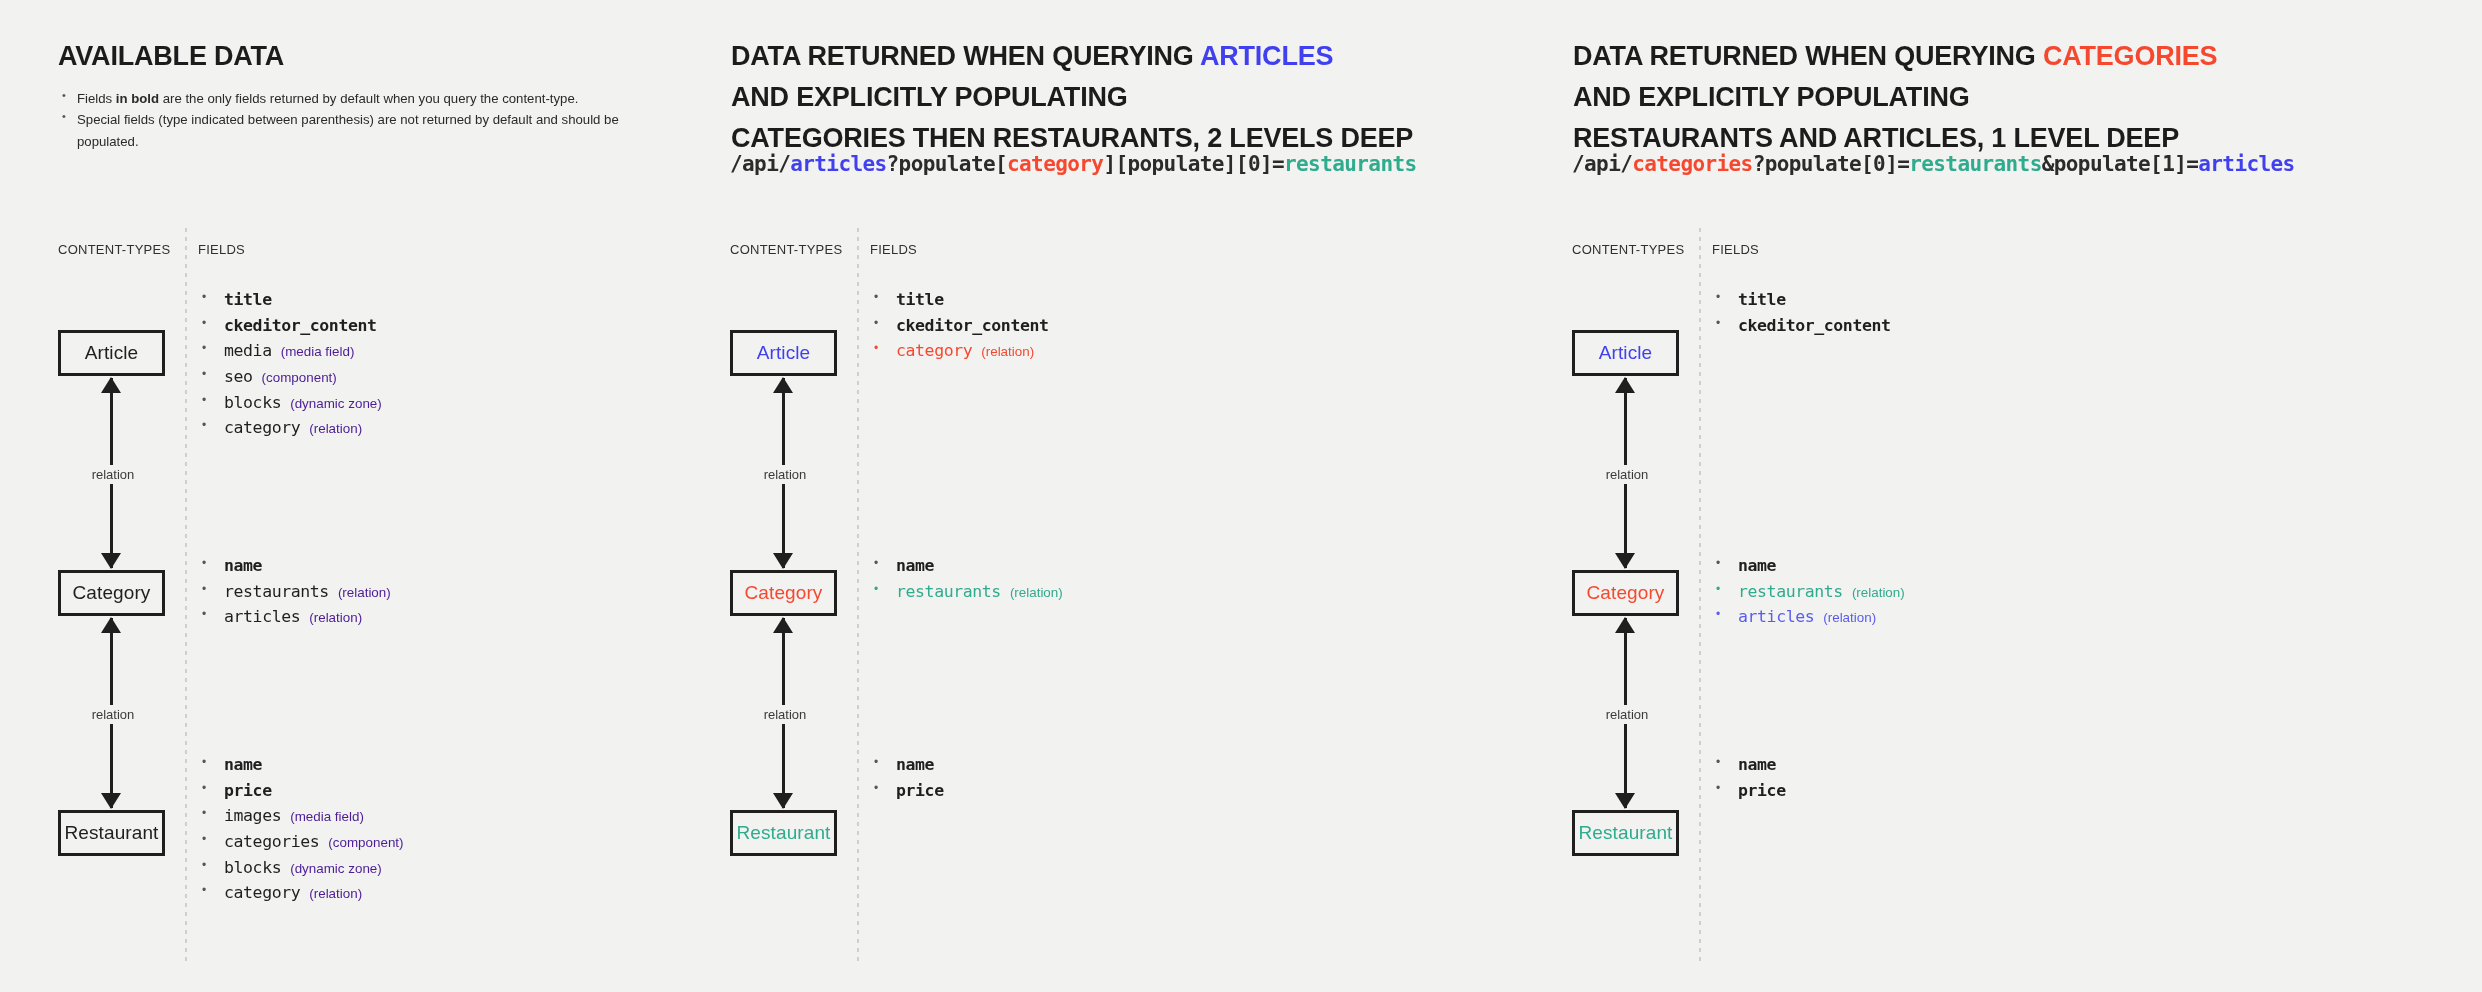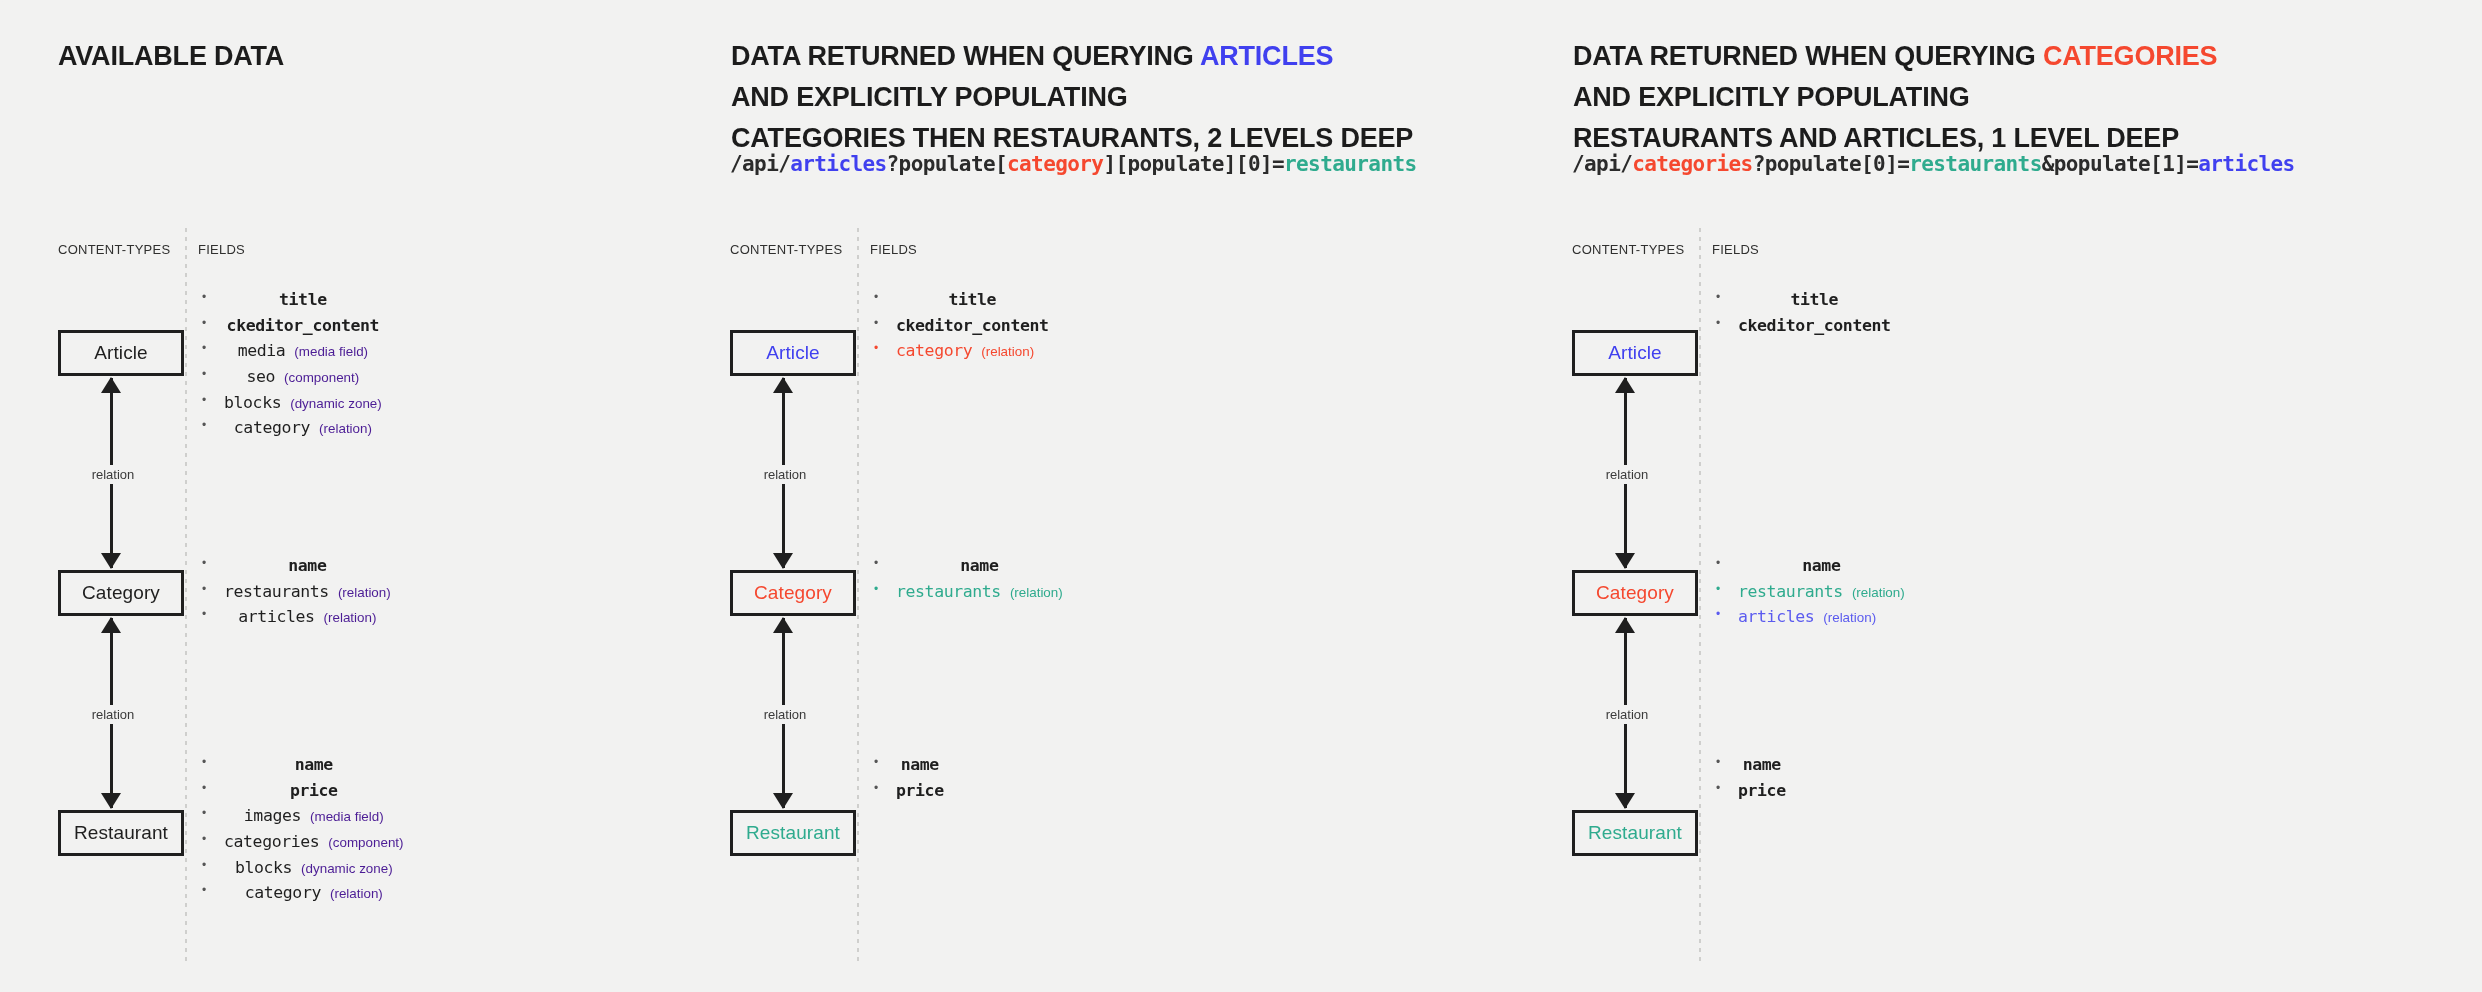--- a/index.html
+++ b/index.html
@@ -115,21 +115,21 @@
   #panel-2 .dotted-sep { left: 135px; }
 
   
   .graph { position: absolute; top: 0; }
   #panel-0 .graph { left: 58px; }
   #panel-1 .graph { left: 10px; }
   #panel-2 .graph { left: 8px; }
 
   .entity-box {
     position: absolute;
-    width: 126px;
+    width: 107px;
     height: 46px;
     border: 3px solid #1f1f1f;
     background: #f2f2f1;
     display: flex;
     align-items: center;
     justify-content: center;
     font-size: 19px;
     letter-spacing: 0.1px;
     color: #1f1f1f;
   }
@@ -215,28 +215,32 @@
 
   .field-row.tone-red            { color: #f5482f; }
   .field-row.tone-red  .field-name,
   .field-row.tone-red  .field-type  { color: #f5482f; }
   .field-row.tone-green          { color: #2fab8e; }
   .field-row.tone-green .field-name,
   .field-row.tone-green .field-type { color: #2fab8e; }
   .field-row.tone-blue           { color: #5b5bef; }
   .field-row.tone-blue .field-name,
   .field-row.tone-blue .field-type  { color: #5b5bef; }
-  .field-row.tone-default        { color: #555; text-align: center; }
+  .field-row.tone-default        { color: #555; }
 </style>
 </head>
 <body>
 
 <div class="canvas">
   <div class="panel" id="panel-0">
       <div class="panel-title">AVAILABLE DATA</div>
+      <div class="intro">
+        <div class="intro-item">Fields <b>in bold</b> are the only fields returned by default when you query the content-type.</div>
+        <div class="intro-item">Special fields (type indicated between parenthesis) are not returned by default and should be populated.</div>
+      </div>
       <div class="col-label ct">CONTENT-TYPES</div>
       <div class="col-label fl">FIELDS</div>
       <div class="dotted-sep"></div>
       <div class="graph">
         <div class="entity-box e-article ">
           <span>Article</span>
         </div>
         <div class="entity-box e-category ">
           <span>Category</span>
         </div>

